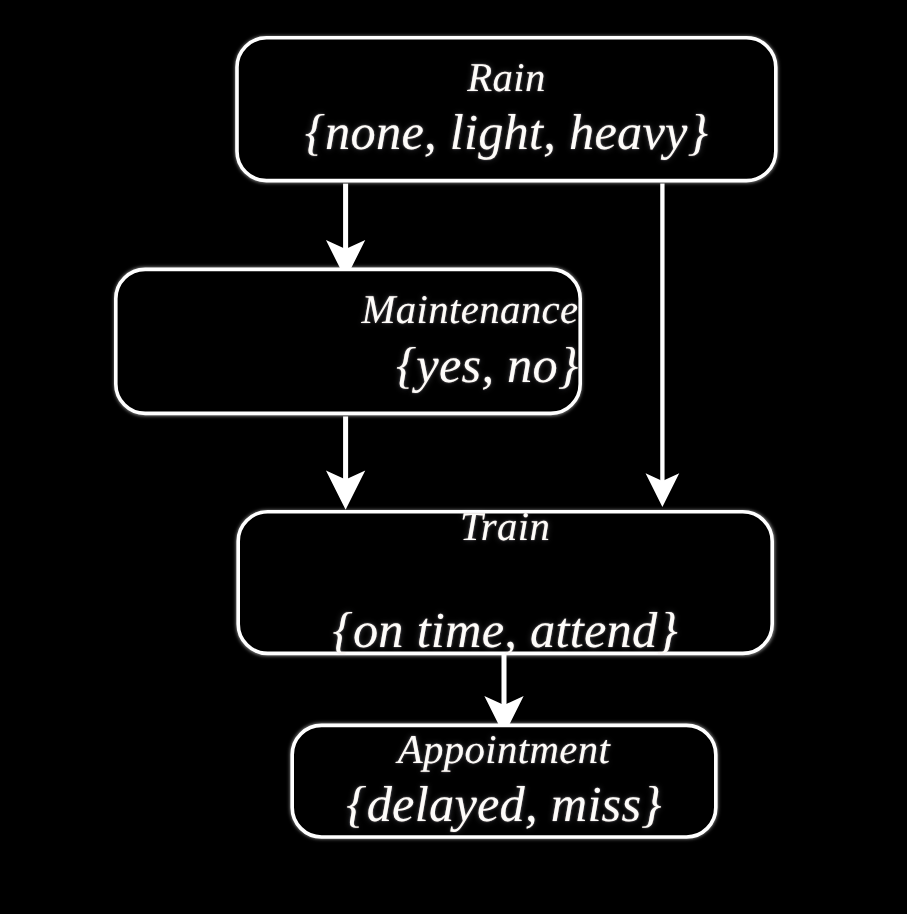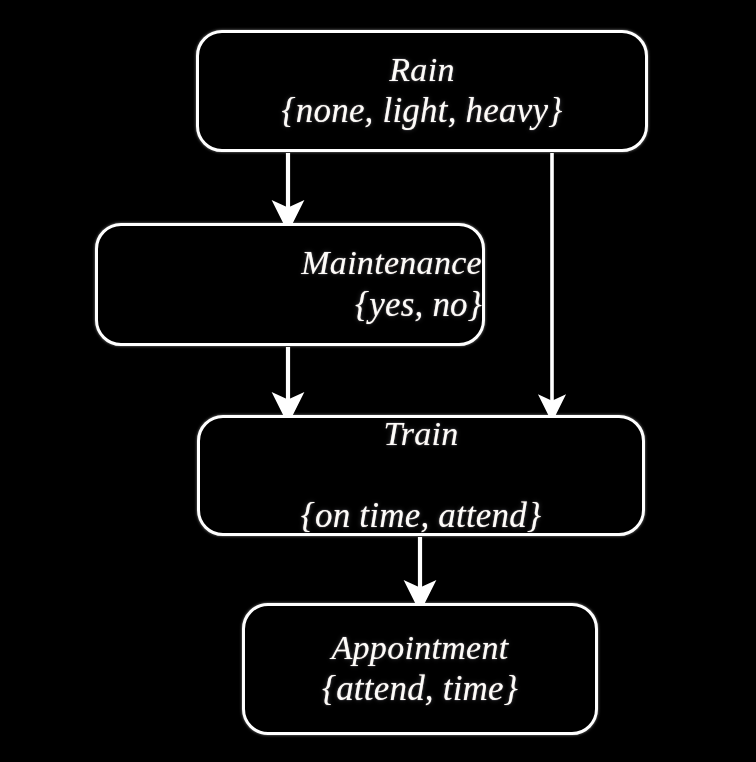--- a/index.html
+++ b/index.html
@@ -58,30 +58,30 @@
       0 0 2px rgba(150,180,255,0.30),
       0 0 5px rgba(255,255,255,0.22);
   }
 
   .node-title {
     font-size: 34px;
     letter-spacing: 0.3px;
   }
 
   .node-states {
-    font-size: 35px;
+    font-size: 42px;
     letter-spacing: 0.2px;
     margin-top: 2px;
   }
 
   
   #node-rain        { left: 196px; top: 30px;  width: 452px; height: 122px; }
   #node-maintenance { left: 95px;  top: 223px; width: 390px; height: 123px; align-items: flex-end; }
-  #node-train       { left: 197px; top: 415px; width: 448px; height: 121px; gap: 40px; }
-  #node-appointment { left: 242px; top: 603px; width: 356px; height: 132px; }
+  #node-train       { left: 197px; top: 425px; width: 448px; height: 121px; gap: 40px; }
+  #node-appointment { left: 242px; top: 603px; width: 356px; height: 96px; }
 </style>
 </head>
 <body>
 
 <div id="canvas">
 
   <svg id="edge-layer" viewBox="0 0 756 762">
     <defs>
       <marker id="arrowhead" markerWidth="9" markerHeight="9" refX="4.2" refY="4.5" orient="auto" markerUnits="strokeWidth">
         <path d="M 0.4 0.6 L 8.2 4.5 L 0.4 8.4 L 2.2 4.5 Z" fill="#ffffff"></path>
@@ -107,16 +107,16 @@
     <span class="node-states">{yes, no}</span>
   </div>
 
   <div class="node" id="node-train">
     <span class="node-title">Train</span>
     <span class="node-states">{on time, attend}</span>
   </div>
 
   <div class="node" id="node-appointment">
     <span class="node-title">Appointment</span>
-    <span class="node-states">{attend, time}</span>
+    <span class="node-states">{delayed, miss}</span>
   </div>
 
 </div>
 
 </body></html>

